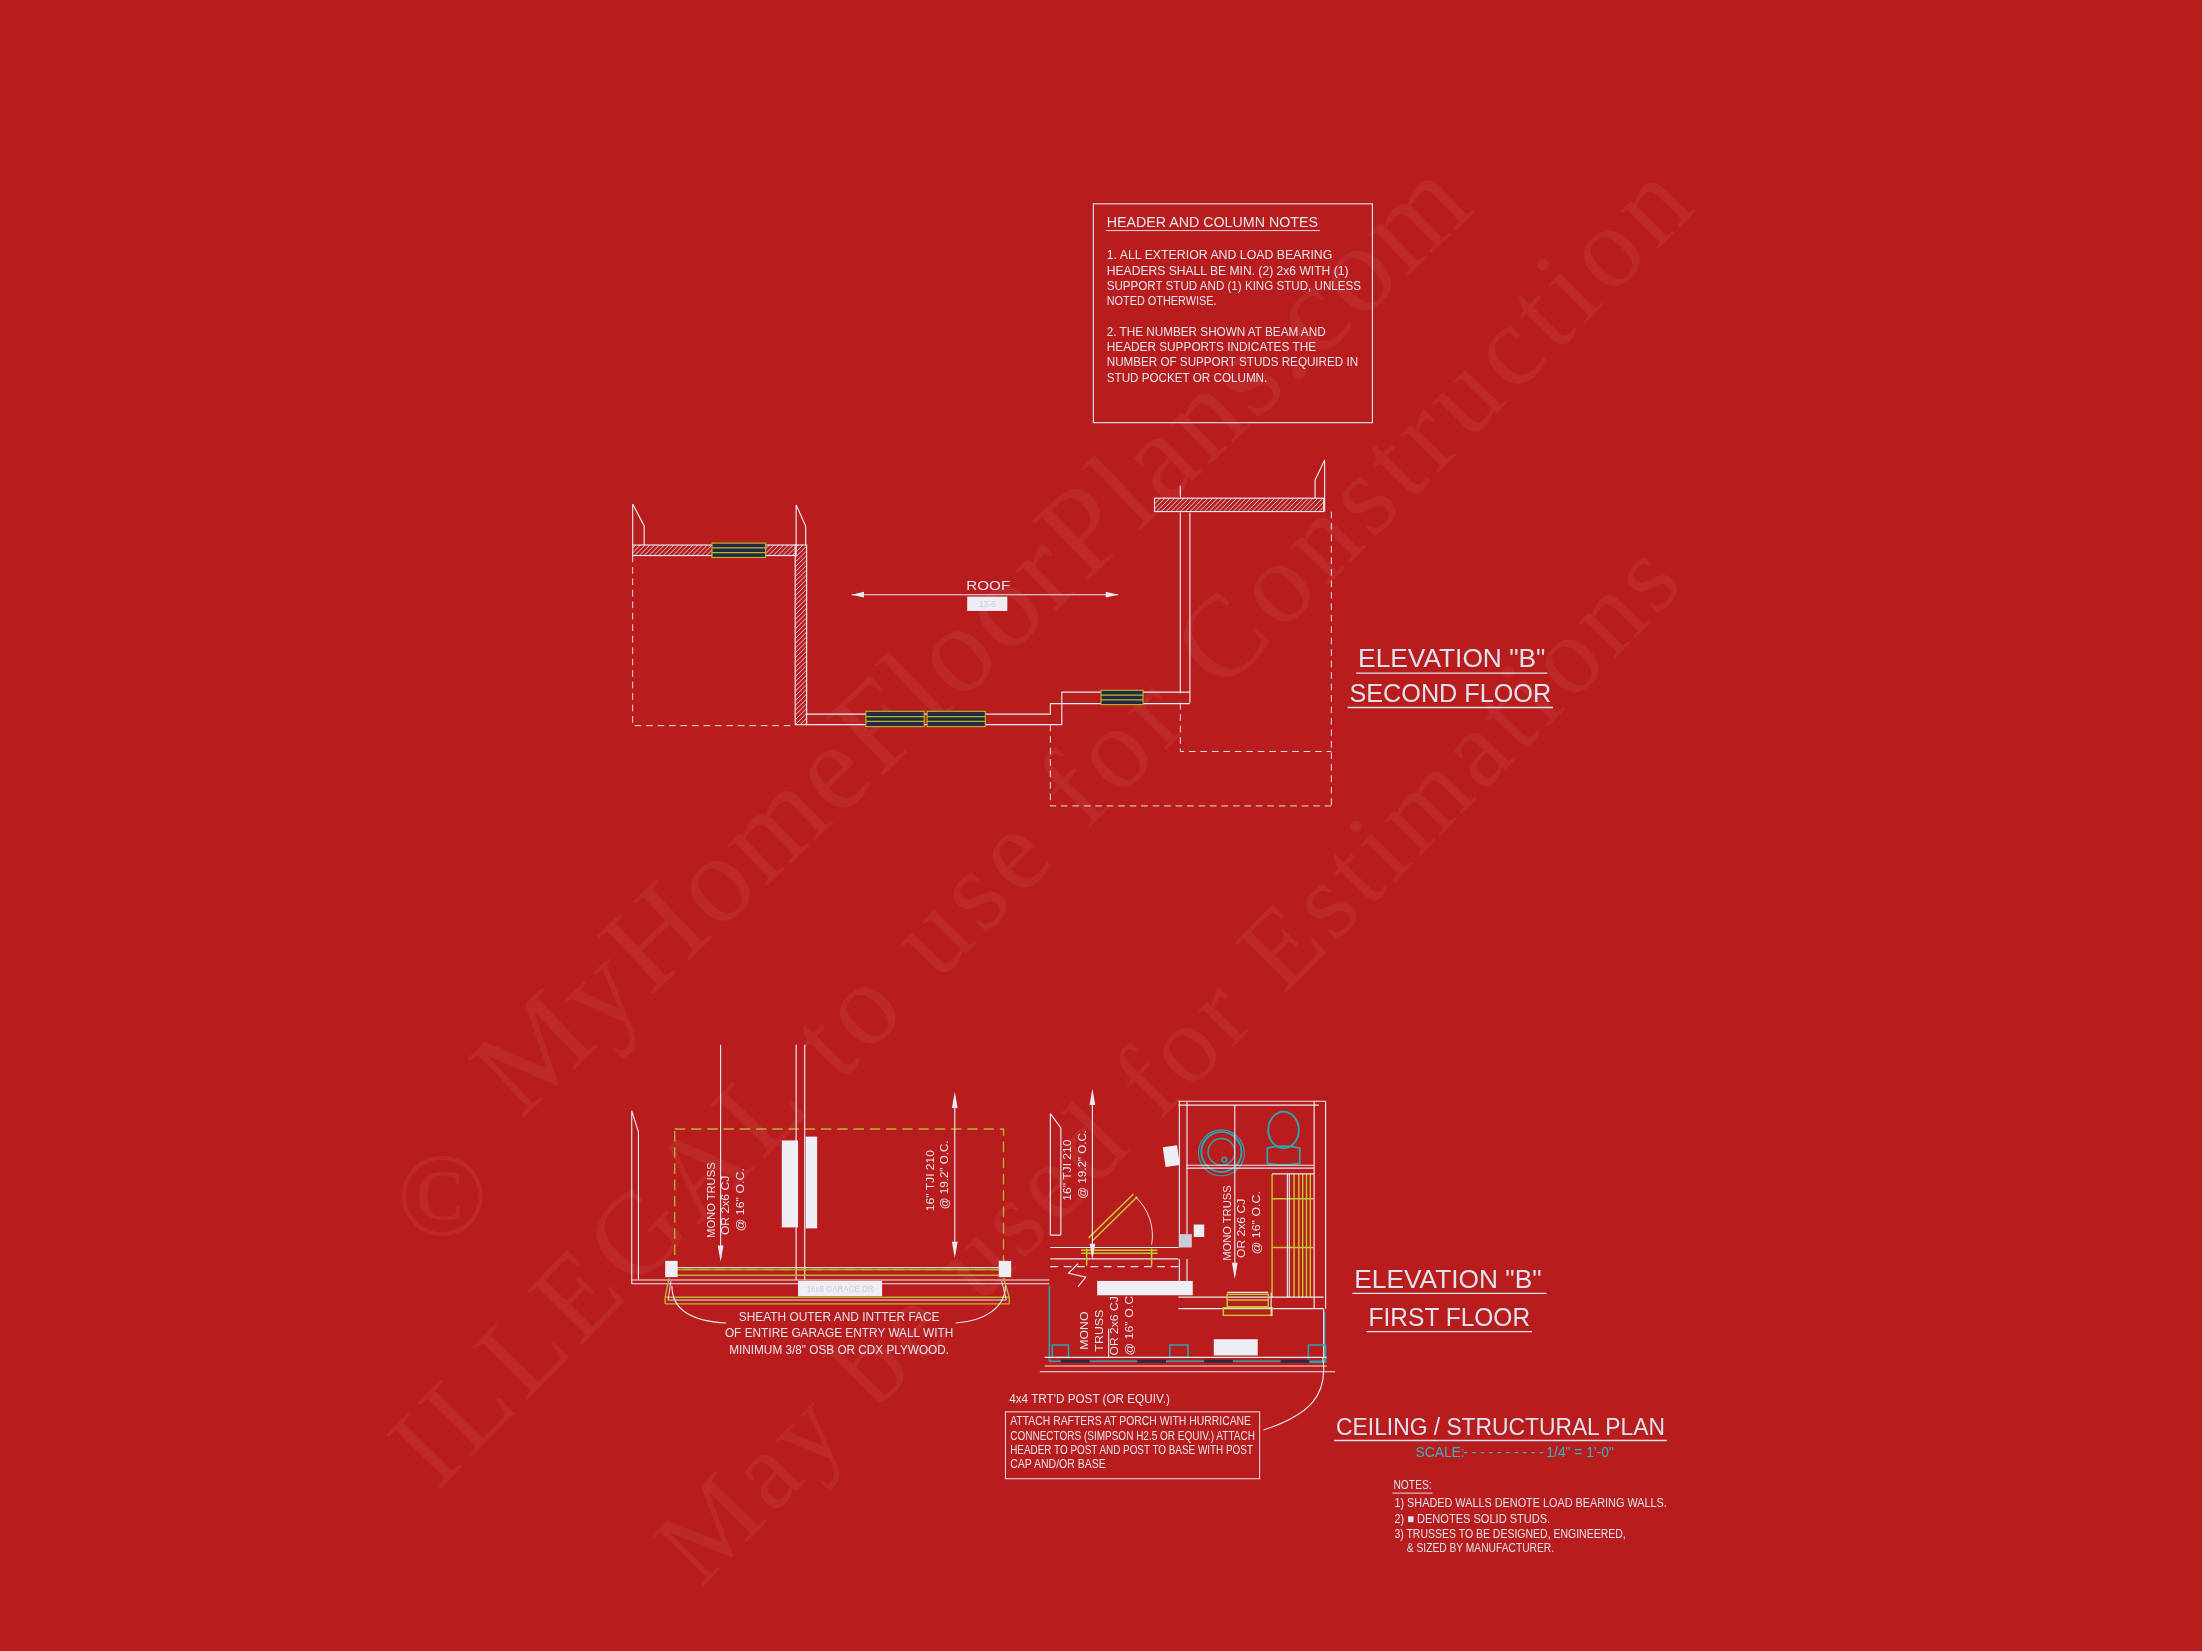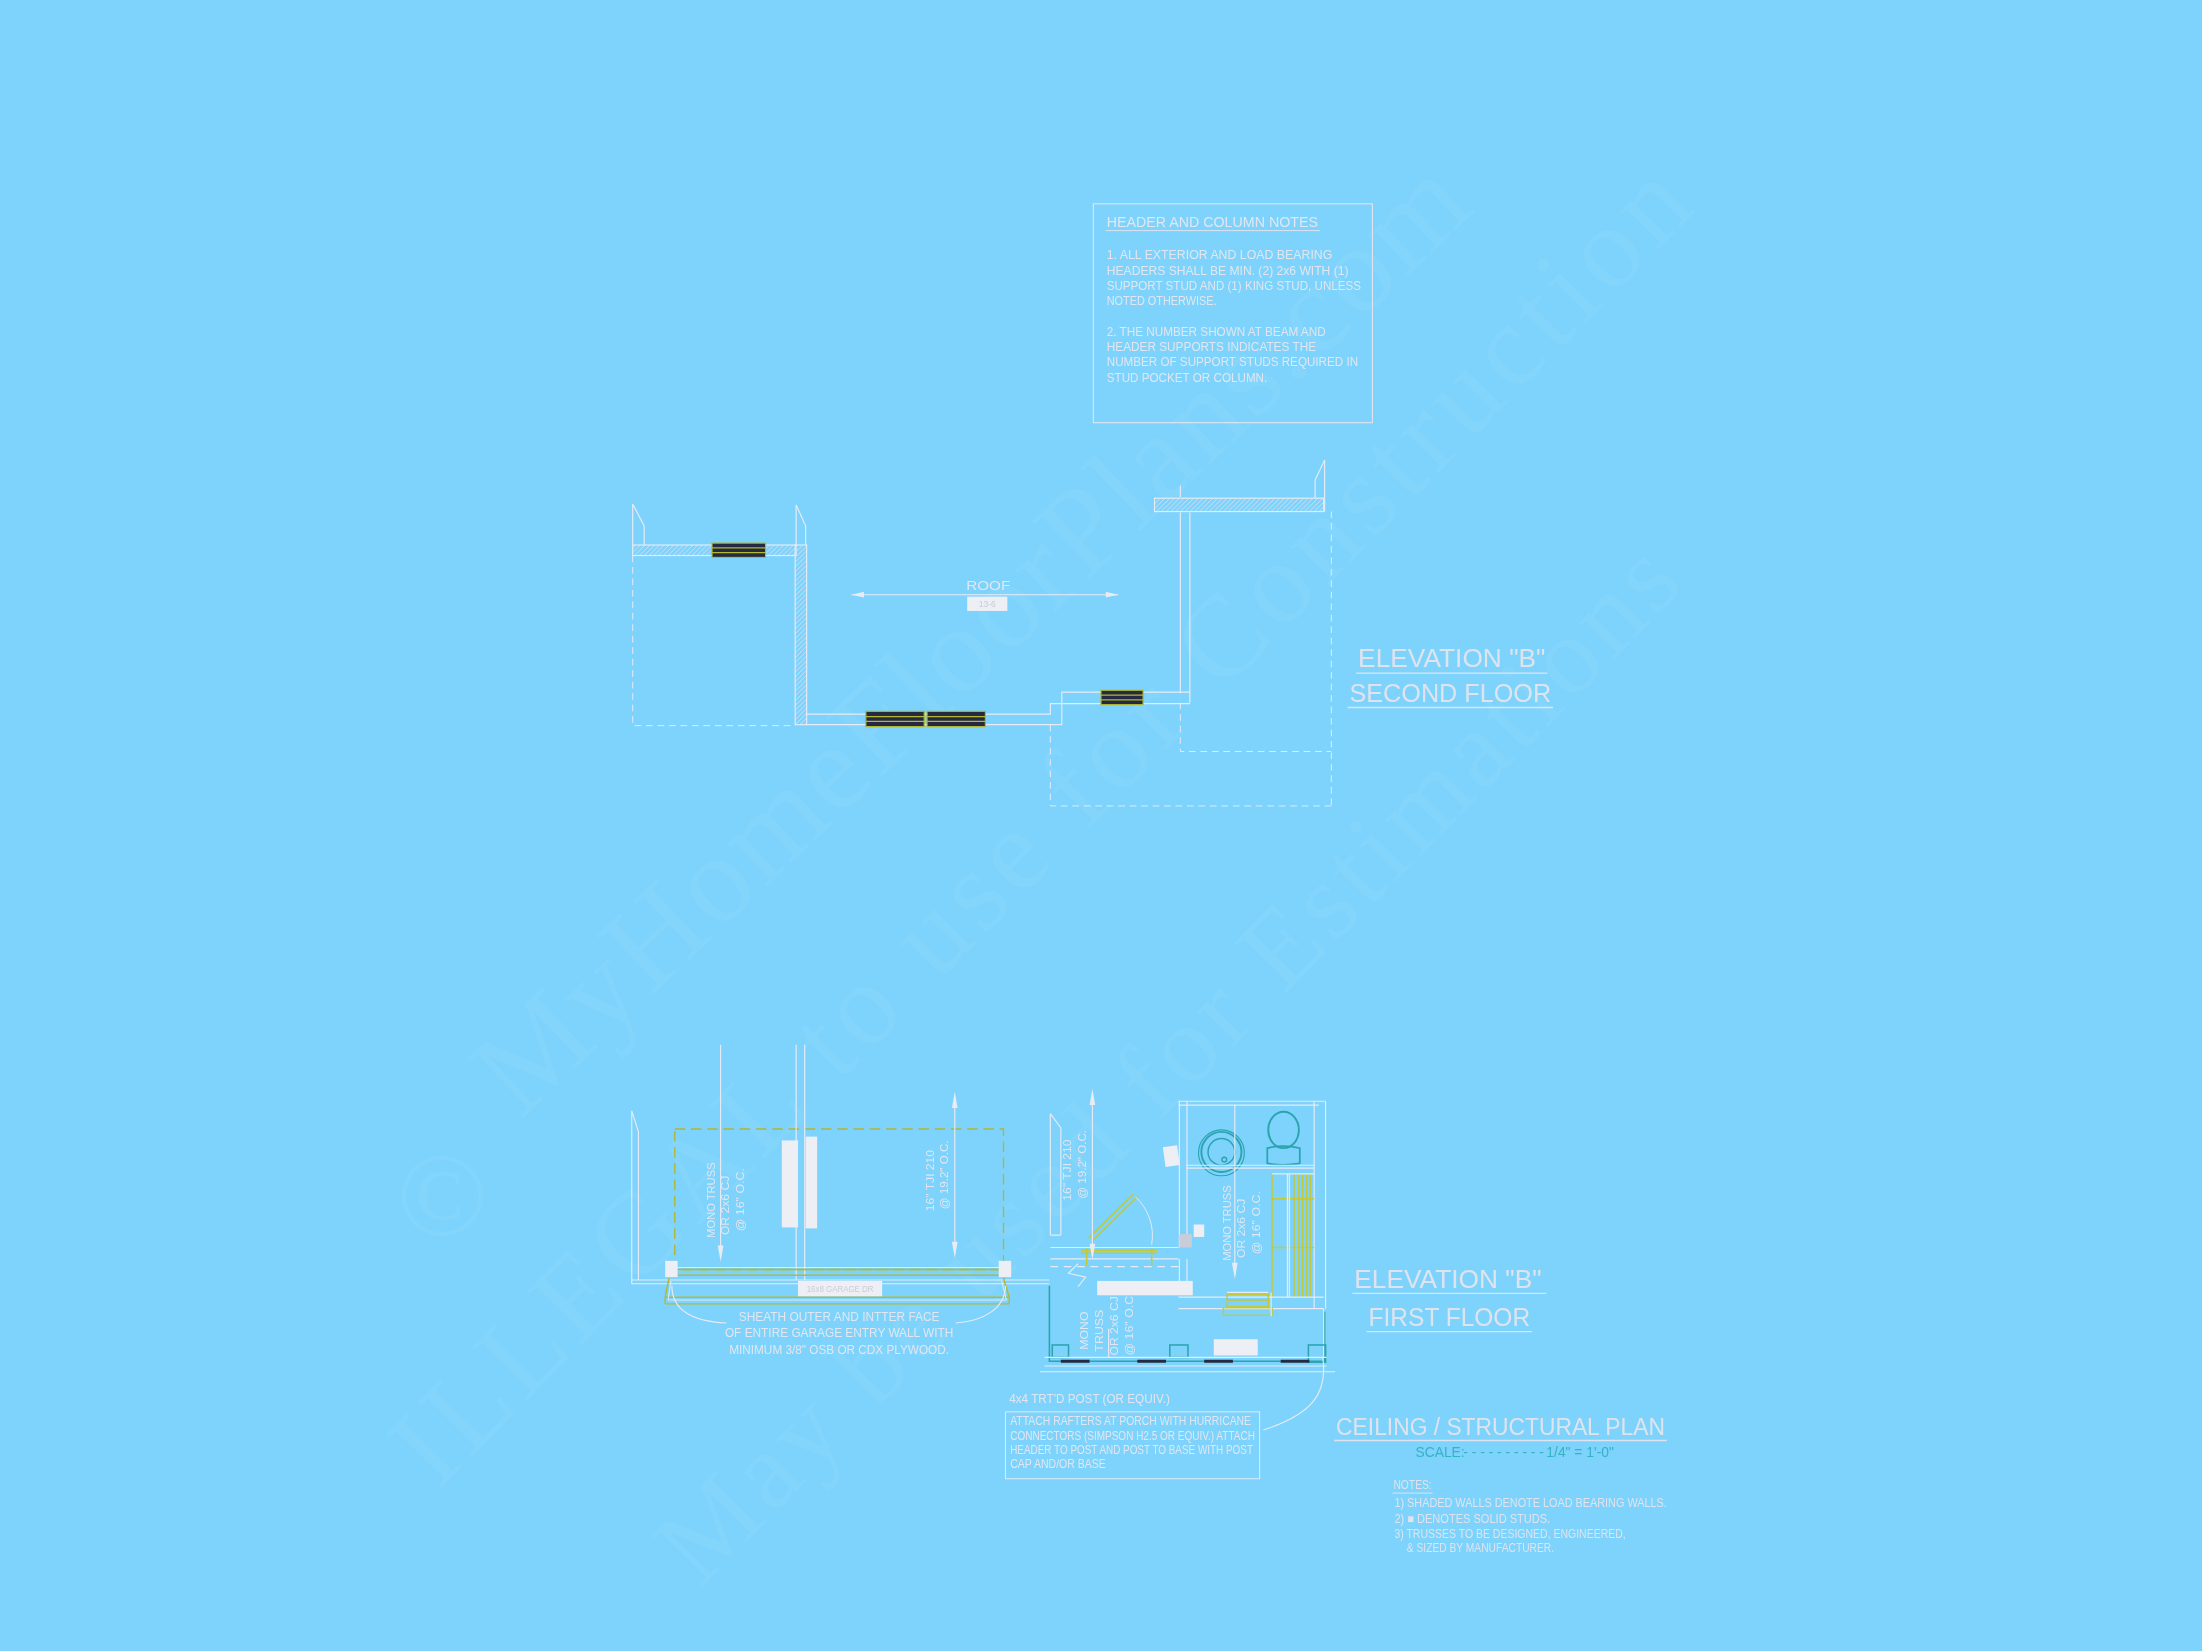--- a/index.html
+++ b/index.html
@@ -1,16 +1,16 @@
 <!DOCTYPE html>
 <html><head>
 <meta charset="utf-8">
 <style>
   html,body{margin:0;padding:0;background:#252a41;}
-  .page{position:relative;width:2202px;height:1652px;background:#7dd3fc;overflow:hidden;
+  .page{position:relative;width:2202px;height:1652px;background:#b91c1c;overflow:hidden;
         font-family:"Liberation Sans", sans-serif;}
   svg{position:absolute;left:0;top:0;}
   text{font-family:"Liberation Sans", sans-serif;}
   .wm{font-family:"Liberation Serif", serif;fill:#ffffff;fill-opacity:0.058;}
 </style>
 </head>
 <body>
 <div class="page">
 <svg width="2202" height="1652" viewBox="0 0 2304 1728">
 <defs>

